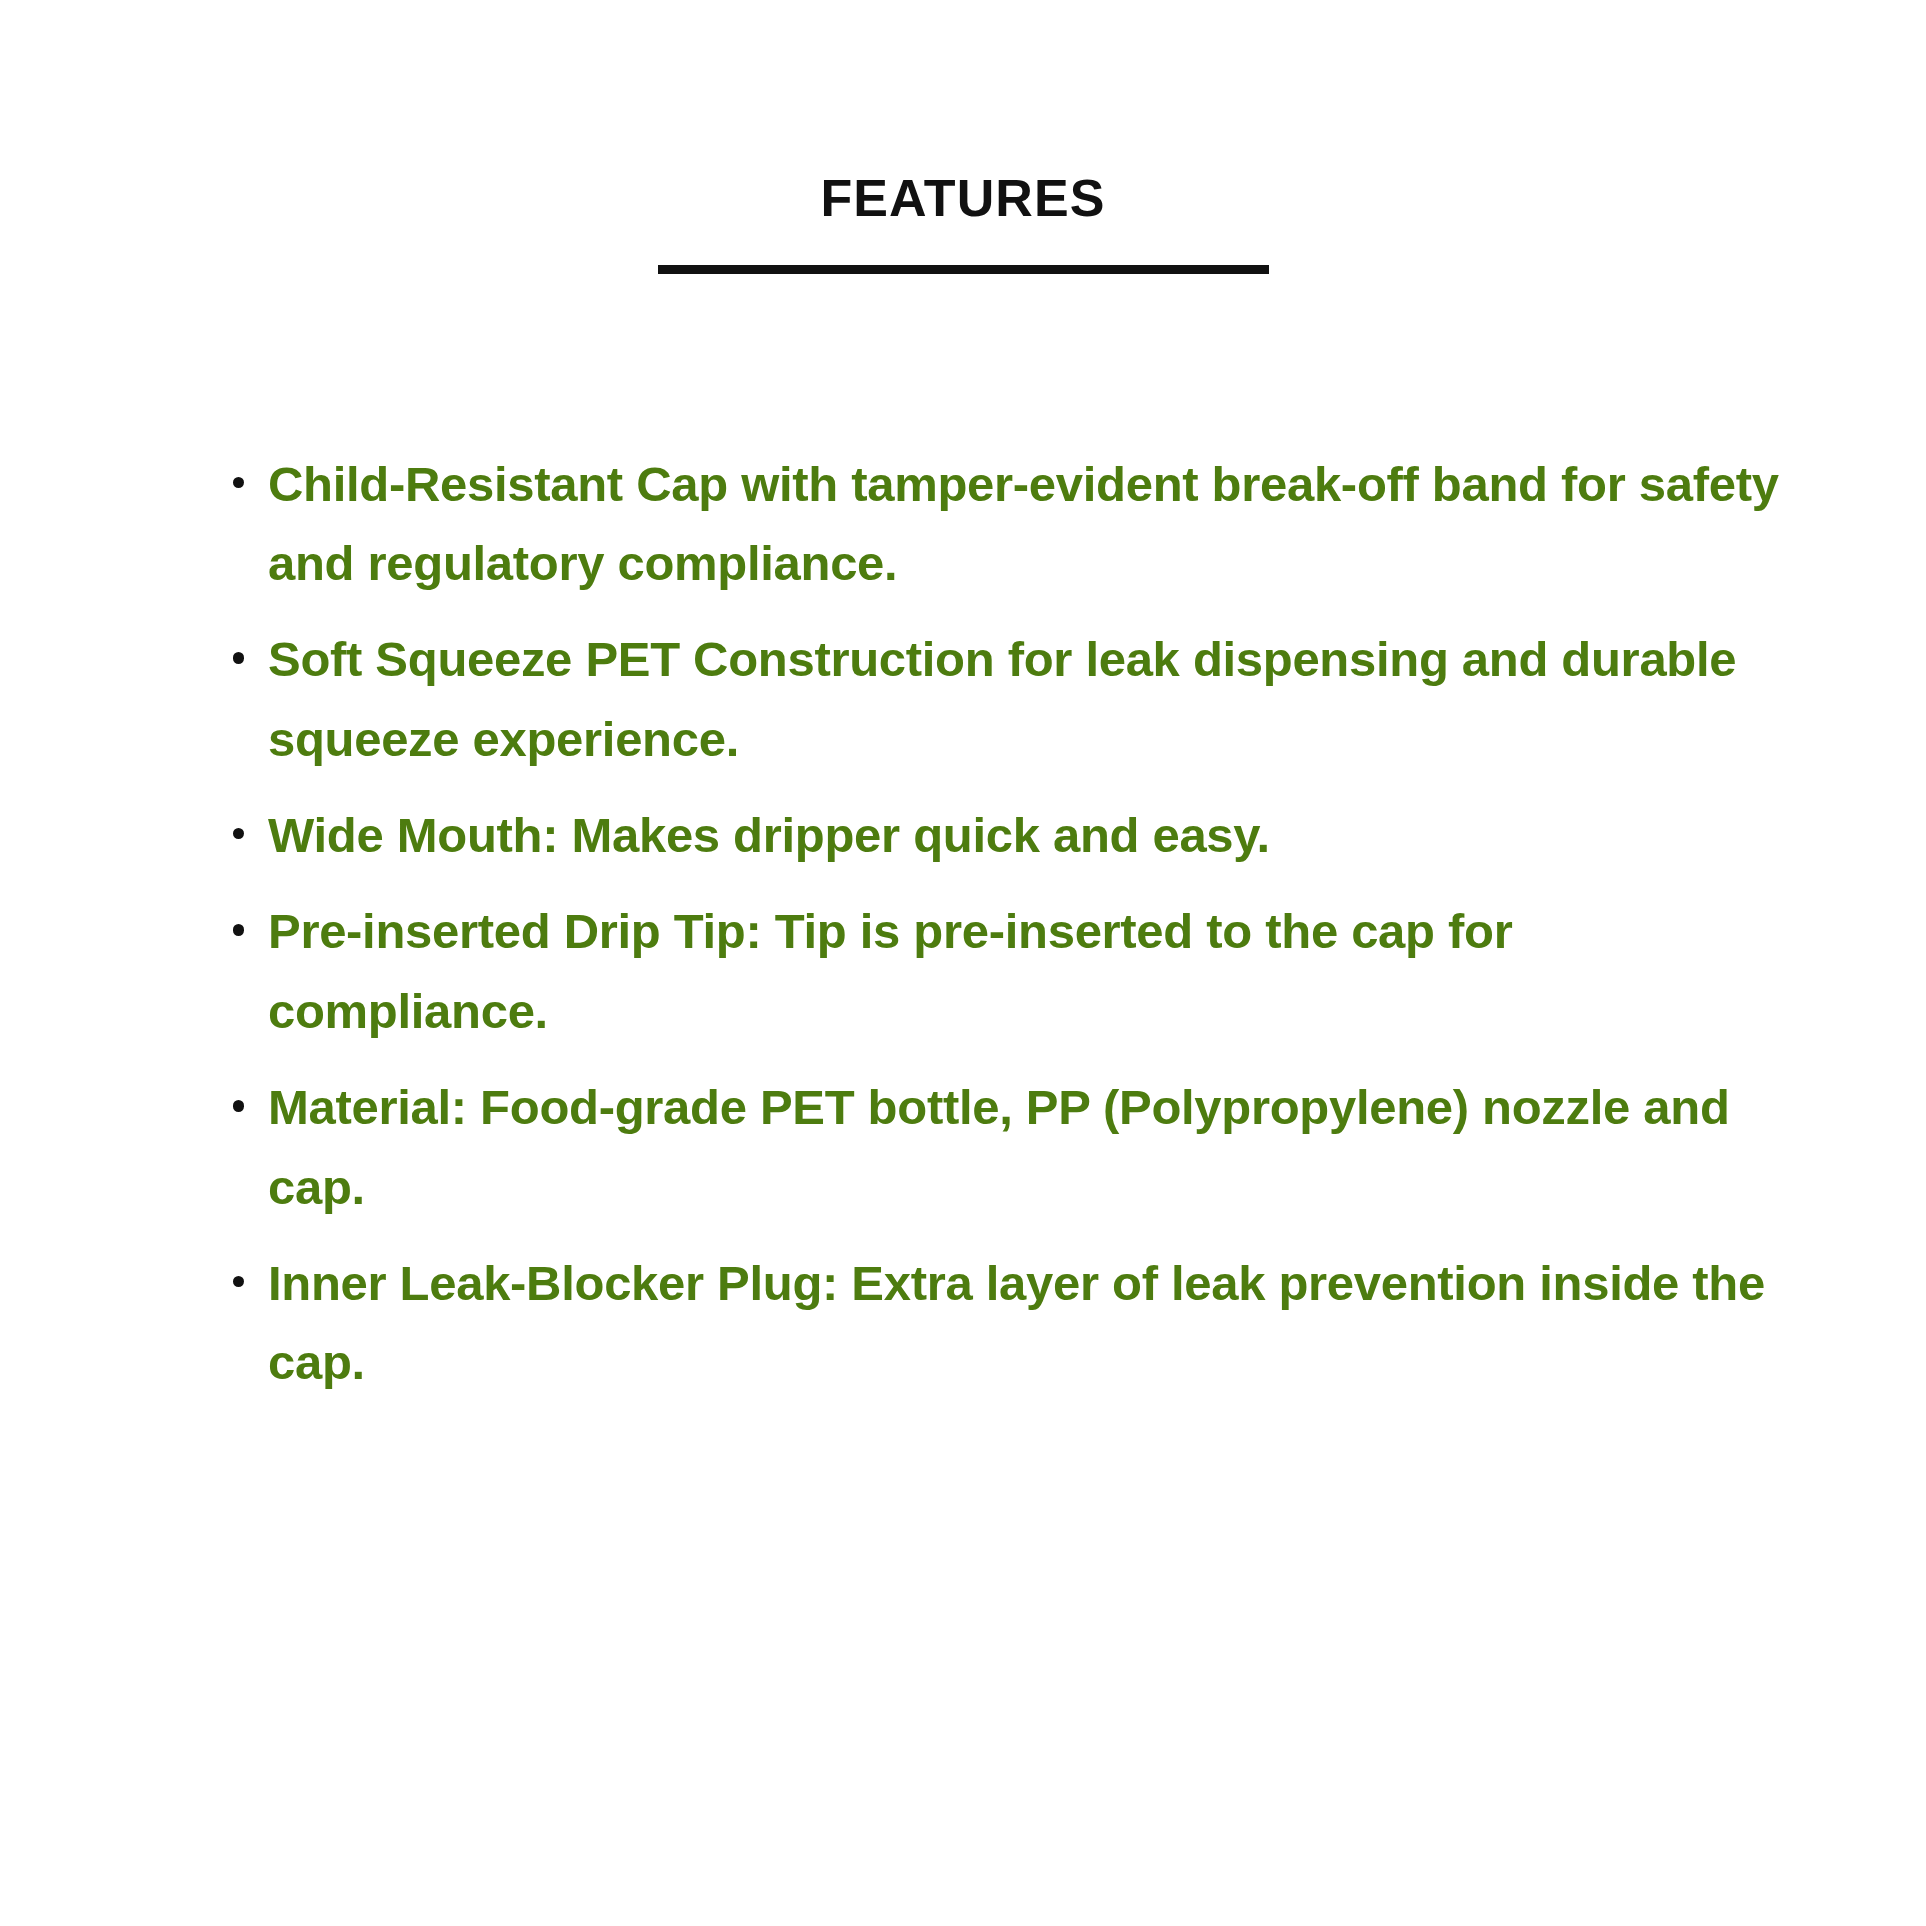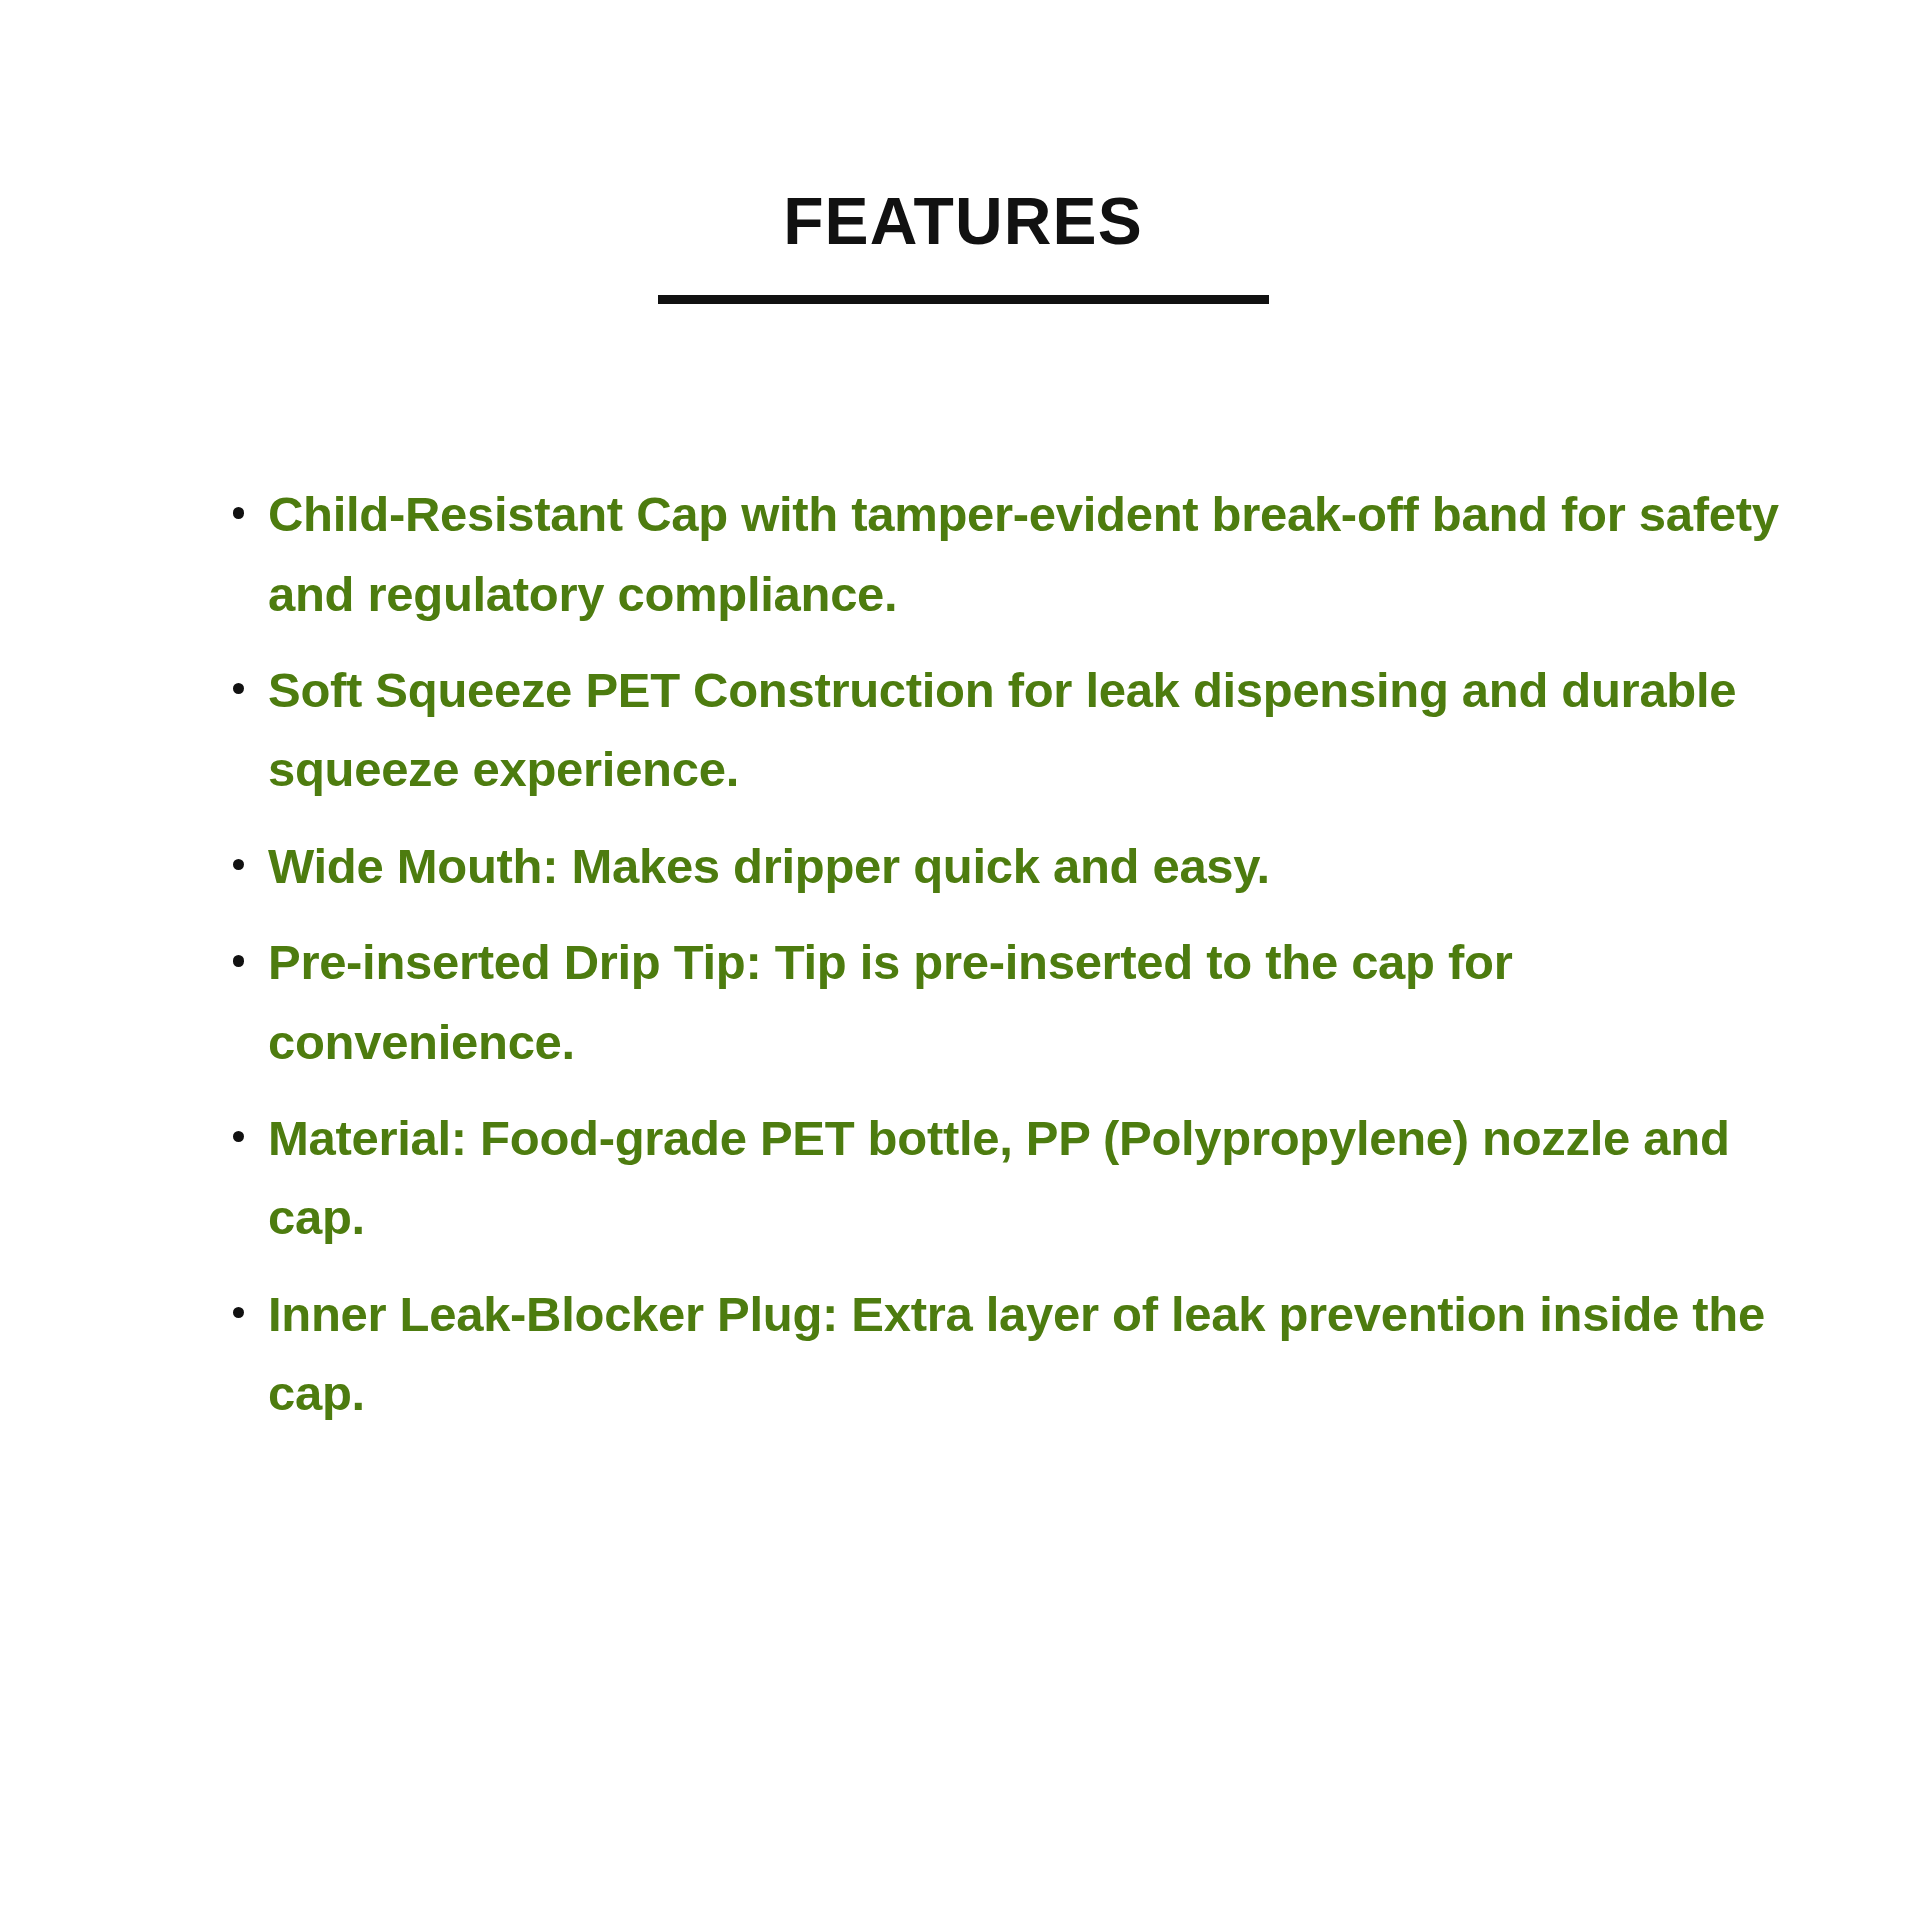--- a/index.html
+++ b/index.html
@@ -19,26 +19,26 @@
     height: 1926px;
     box-sizing: border-box;
     position: relative;
     background: #ffffff;
   }
   .title-block {
     padding-top: 171px;
     text-align: center;
   }
   .title {
-    font-size: 66px;
+    font-size: 52px;
     font-weight: 800;
     letter-spacing: 1.1px;
     line-height: 1.05;
     color: #111111;
-    margin: 16px;
+    margin: 0;
   }
   .title-rule {
     width: 611px;
     height: 9px;
     background: #111111;
     margin: 39px auto 0 auto;
   }
   .features {
     margin: 0;
     padding: 0;
@@ -89,21 +89,21 @@
     <li class="feature-item">
       <span class="bullet"></span>
       <span class="feature-text">Soft Squeeze PET Construction for leak dispensing and durable squeeze experience.</span>
     </li>
     <li class="feature-item">
       <span class="bullet"></span>
       <span class="feature-text">Wide Mouth: Makes dripper quick and easy.</span>
     </li>
     <li class="feature-item">
       <span class="bullet"></span>
-      <span class="feature-text">Pre-inserted Drip Tip: Tip is pre-inserted to the cap for convenience.</span>
+      <span class="feature-text">Pre-inserted Drip Tip: Tip is pre-inserted to the cap for compliance.</span>
     </li>
     <li class="feature-item">
       <span class="bullet"></span>
       <span class="feature-text">Material: Food-grade PET bottle, PP (Polypropylene) nozzle and cap.</span>
     </li>
     <li class="feature-item">
       <span class="bullet"></span>
       <span class="feature-text">Inner Leak-Blocker Plug: Extra layer of leak prevention inside the cap.</span>
     </li>
   </ul>

